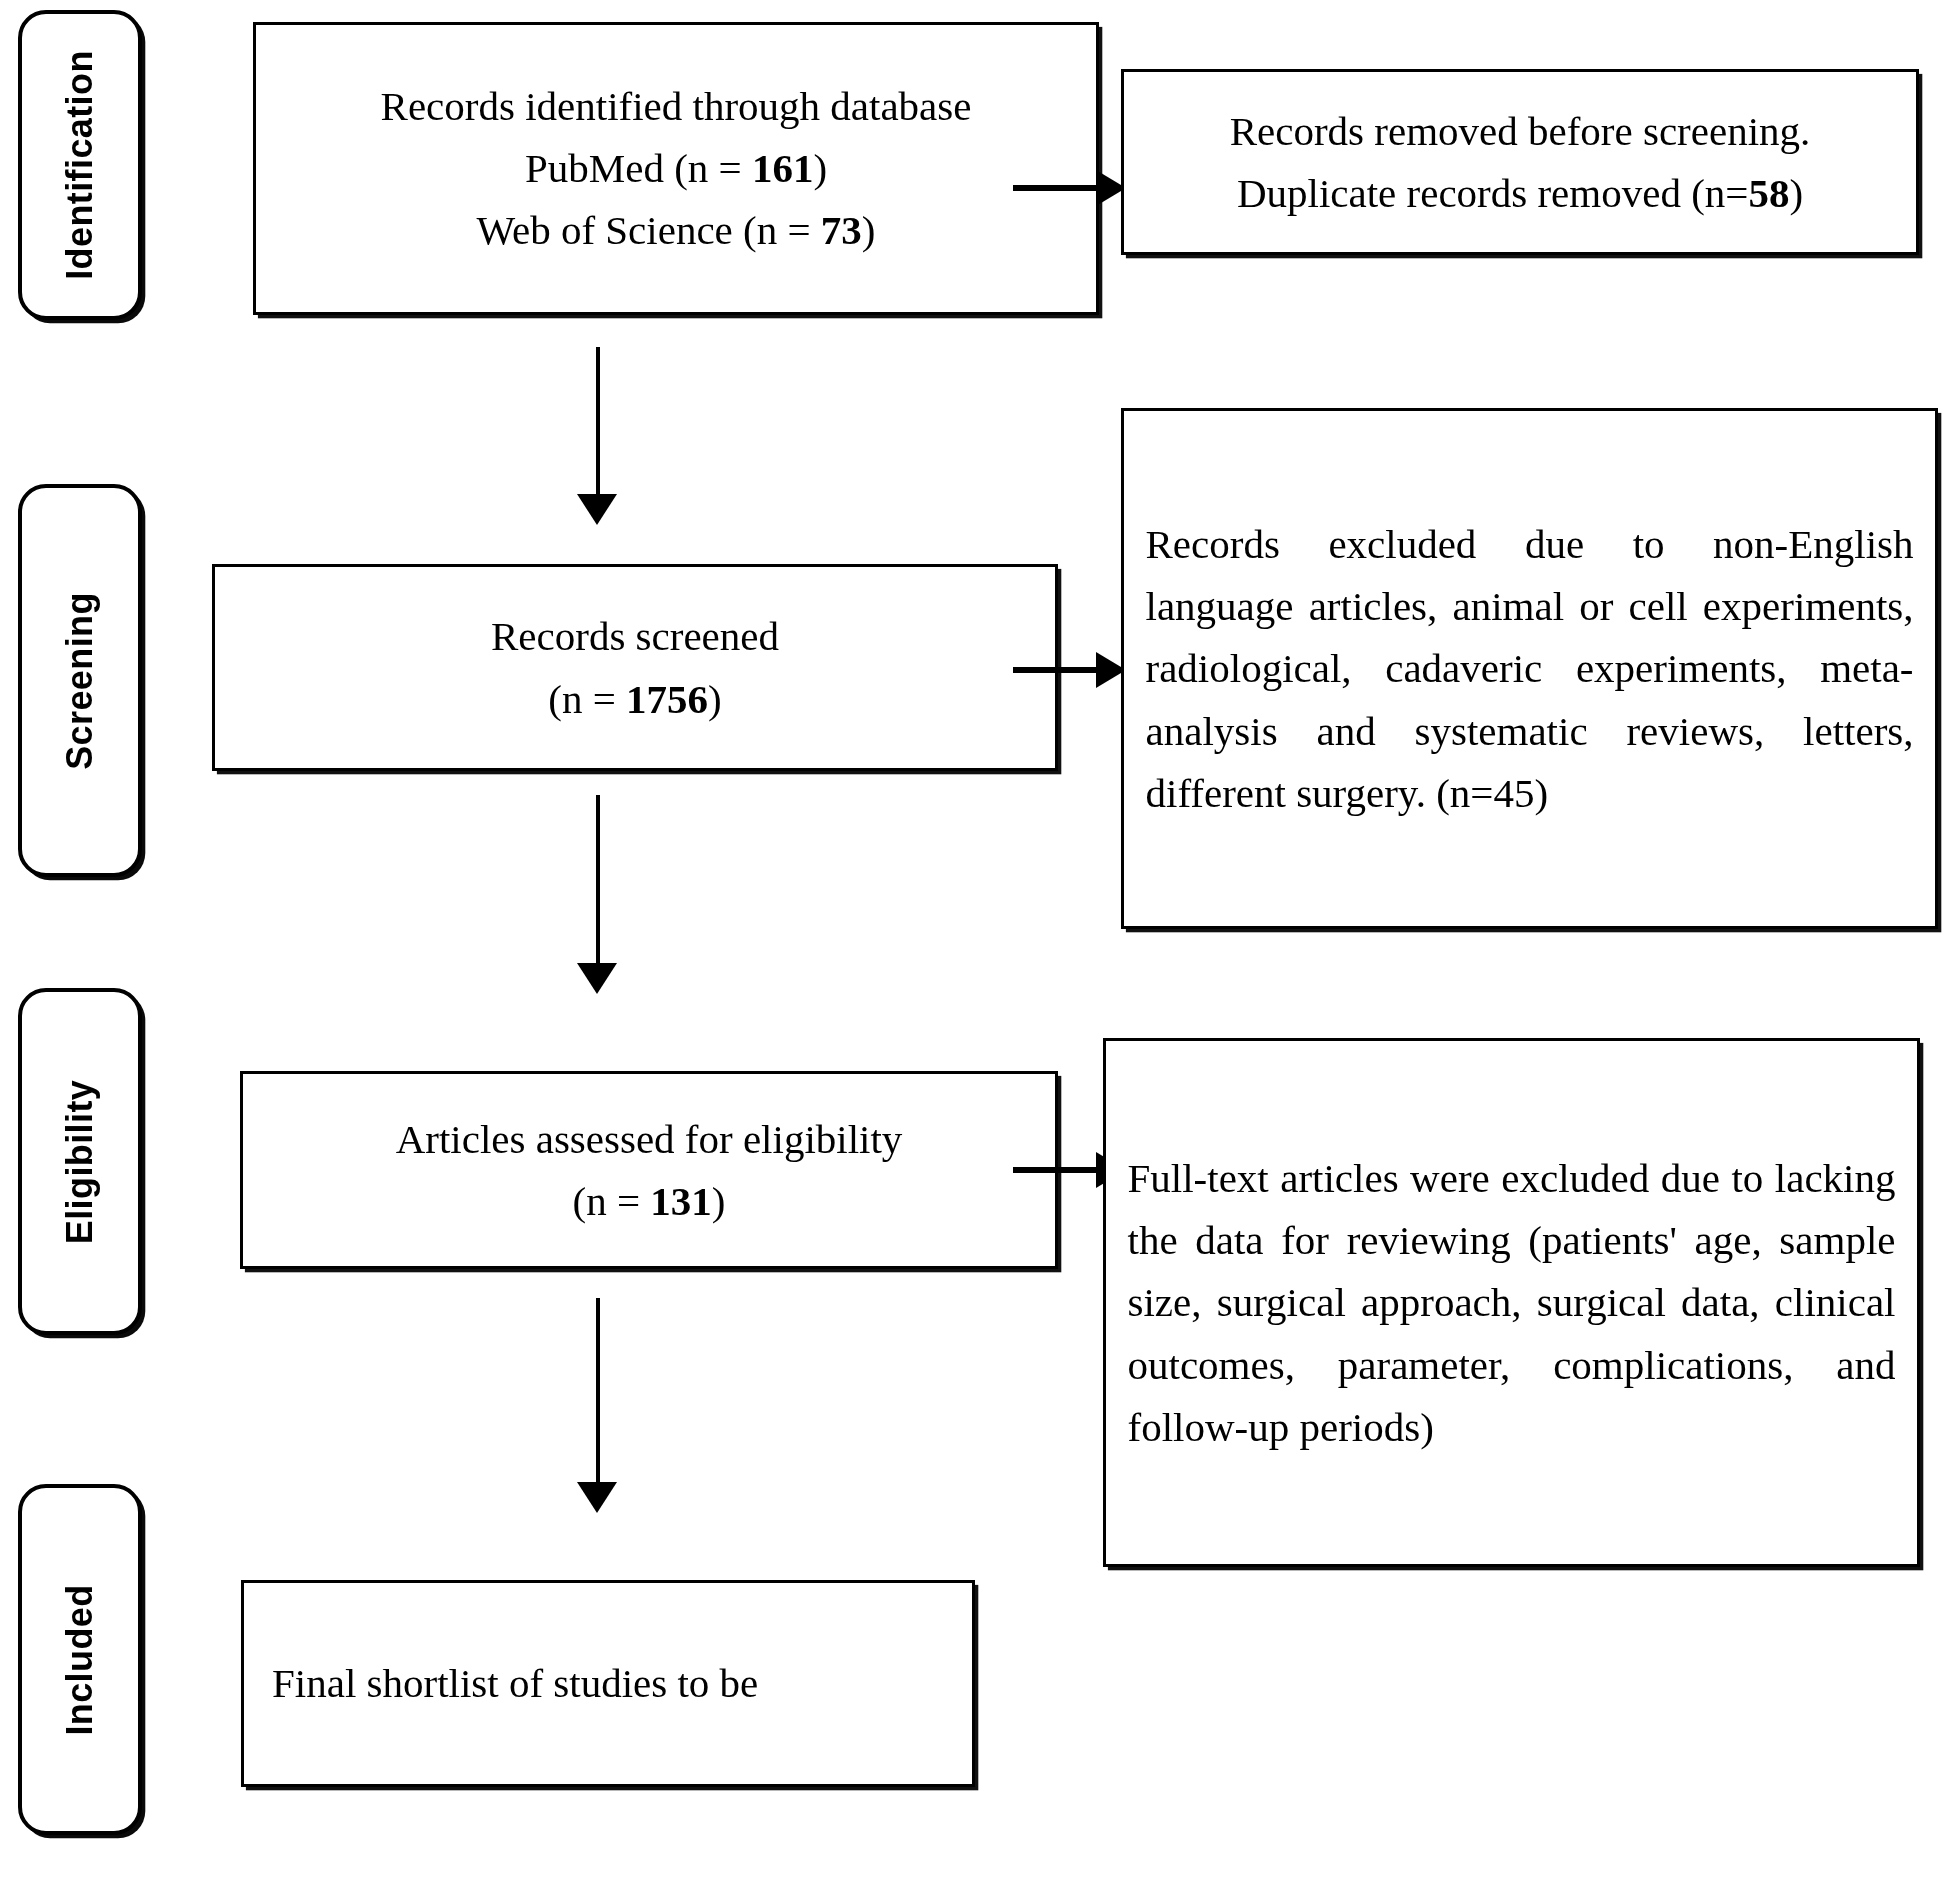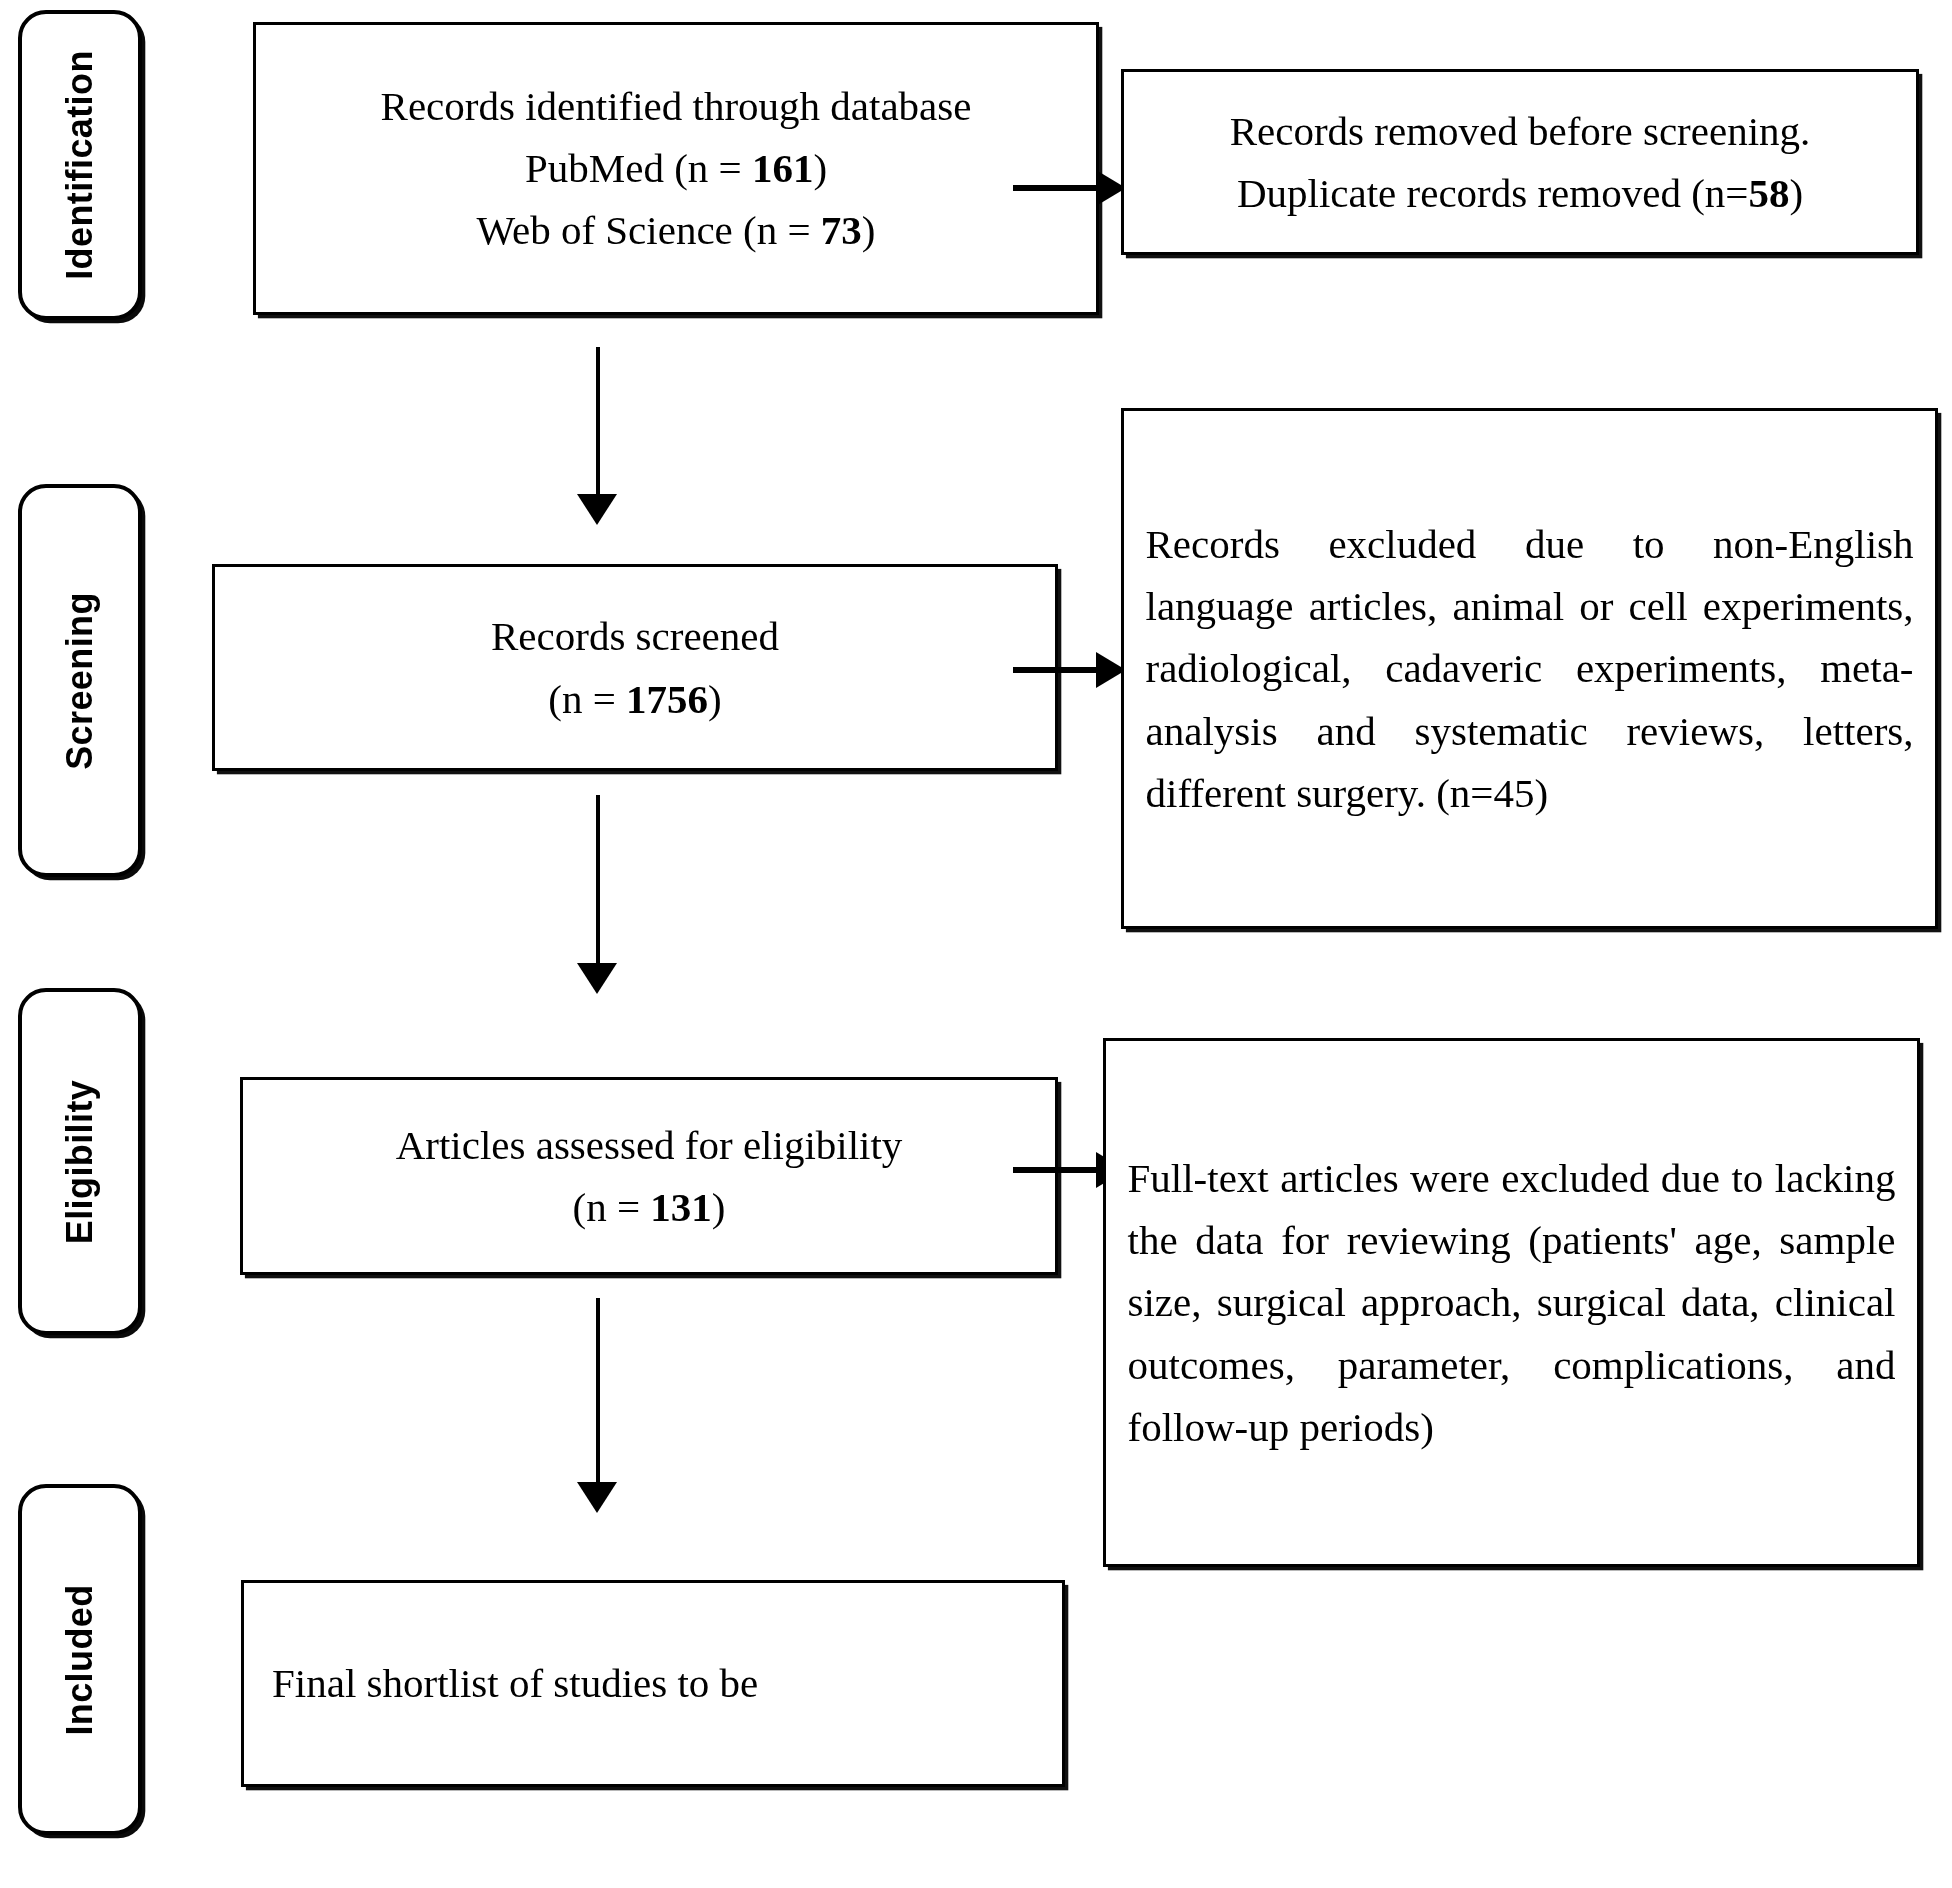--- a/index.html
+++ b/index.html
@@ -156,41 +156,41 @@
 
   <div class="node-box justify" style="left:1103px; top:408px; width:817px; height:521px;margin-left:18px;">
     <div class="pad tight">
       <div class="line">Records excluded due to non-English language articles, animal or cell experiments, radiological, cadaveric experiments, meta-analysis and systematic reviews, letters, different surgery. (n=45)</div>
     </div>
   </div>
 
   <div class="v-line" style="left:596px; top:795px; height:174px;"></div>
   <div class="v-head" style="left:577px; top:963px;"></div>
 
-  <div class="node-box center" style="left:240px; top:1071px; width:818px; height:198px;margin-top:6px;">
+  <div class="node-box center" style="left:240px; top:1071px; width:818px; height:198px;">
     <div class="pad">
       <div class="line">Articles assessed for eligibility</div>
       <div class="line">
         <span>(n = </span><b>131</b><span>)</span>
       </div>
     </div>
   </div>
 
   <div class="h-line" style="left:1013px; top:1167px; width:93px;"></div>
   <div class="h-head" style="left:1096px; top:1152px;"></div>
 
   <div class="node-box justify" style="left:1103px; top:1038px; width:817px; height:529px;">
     <div class="pad tight">
       <div class="line">Full-text articles were excluded due to lacking the data for reviewing (patients' age, sample size, surgical approach, surgical data, clinical outcomes, parameter, complications, and follow-up periods)</div>
     </div>
   </div>
 
   <div class="v-line" style="left:596px; top:1298px; height:190px;"></div>
   <div class="v-head" style="left:577px; top:1482px;"></div>
 
-  <div class="node-box center" style="left:241px; top:1580px; width:824px; height:207px;">
+  <div class="node-box center" style="left:241px; top:1580px; width:734px; height:207px;">
     <div class="pad" style="text-align:left;">
       <div class="line" style="text-align:left;">Final shortlist of studies to be</div>
     </div>
   </div>
 
 </div>
 
 
 </body></html>

